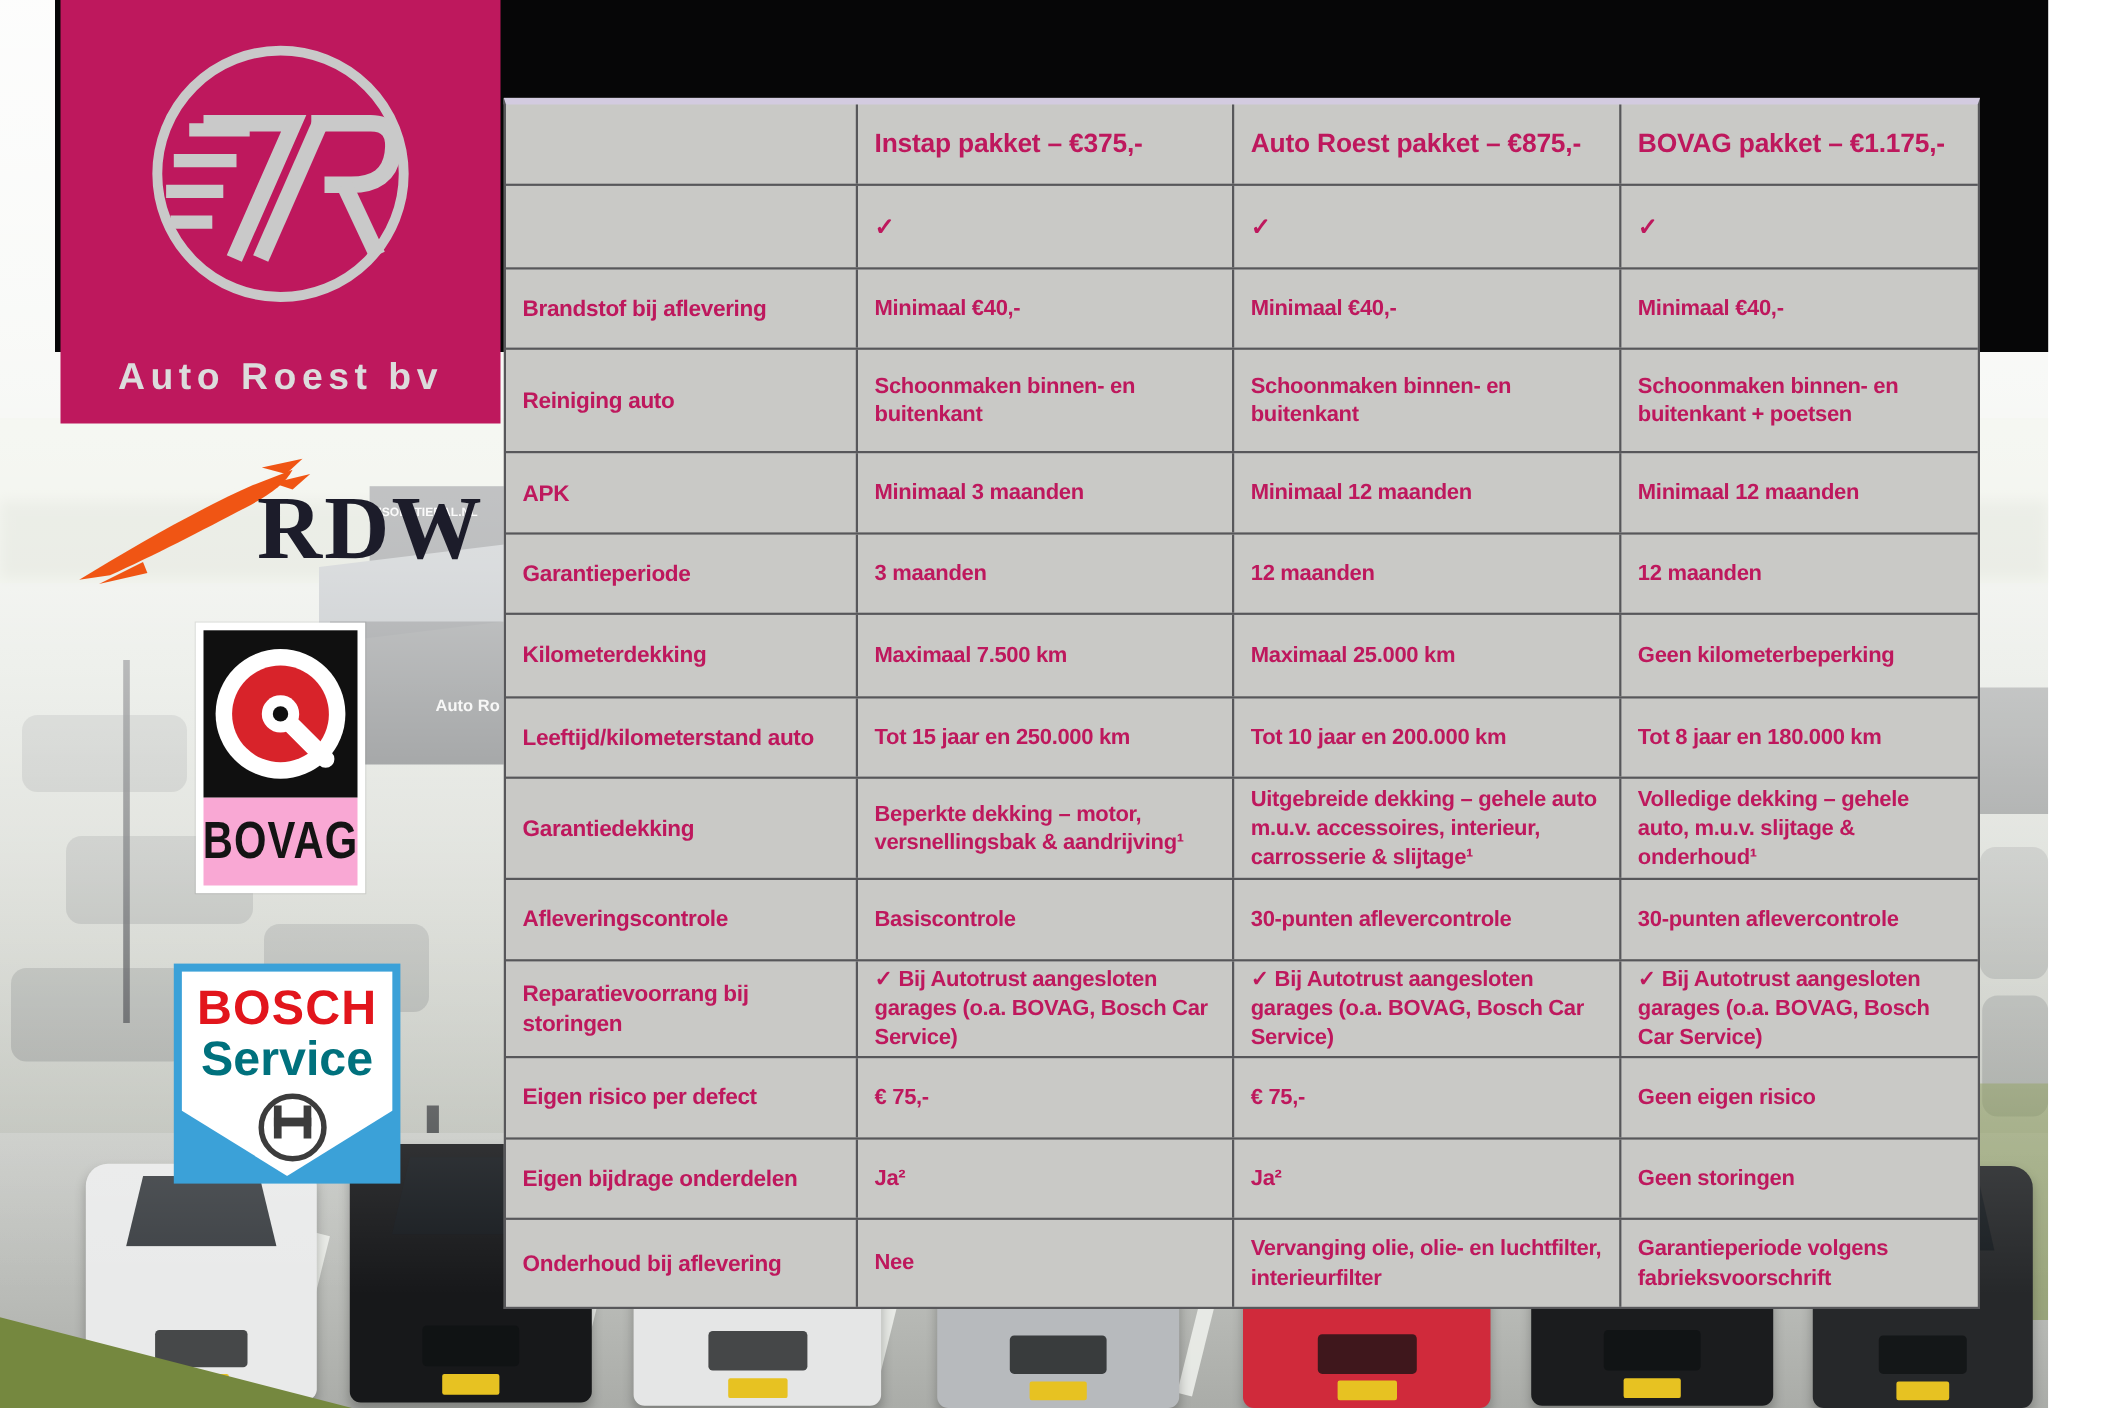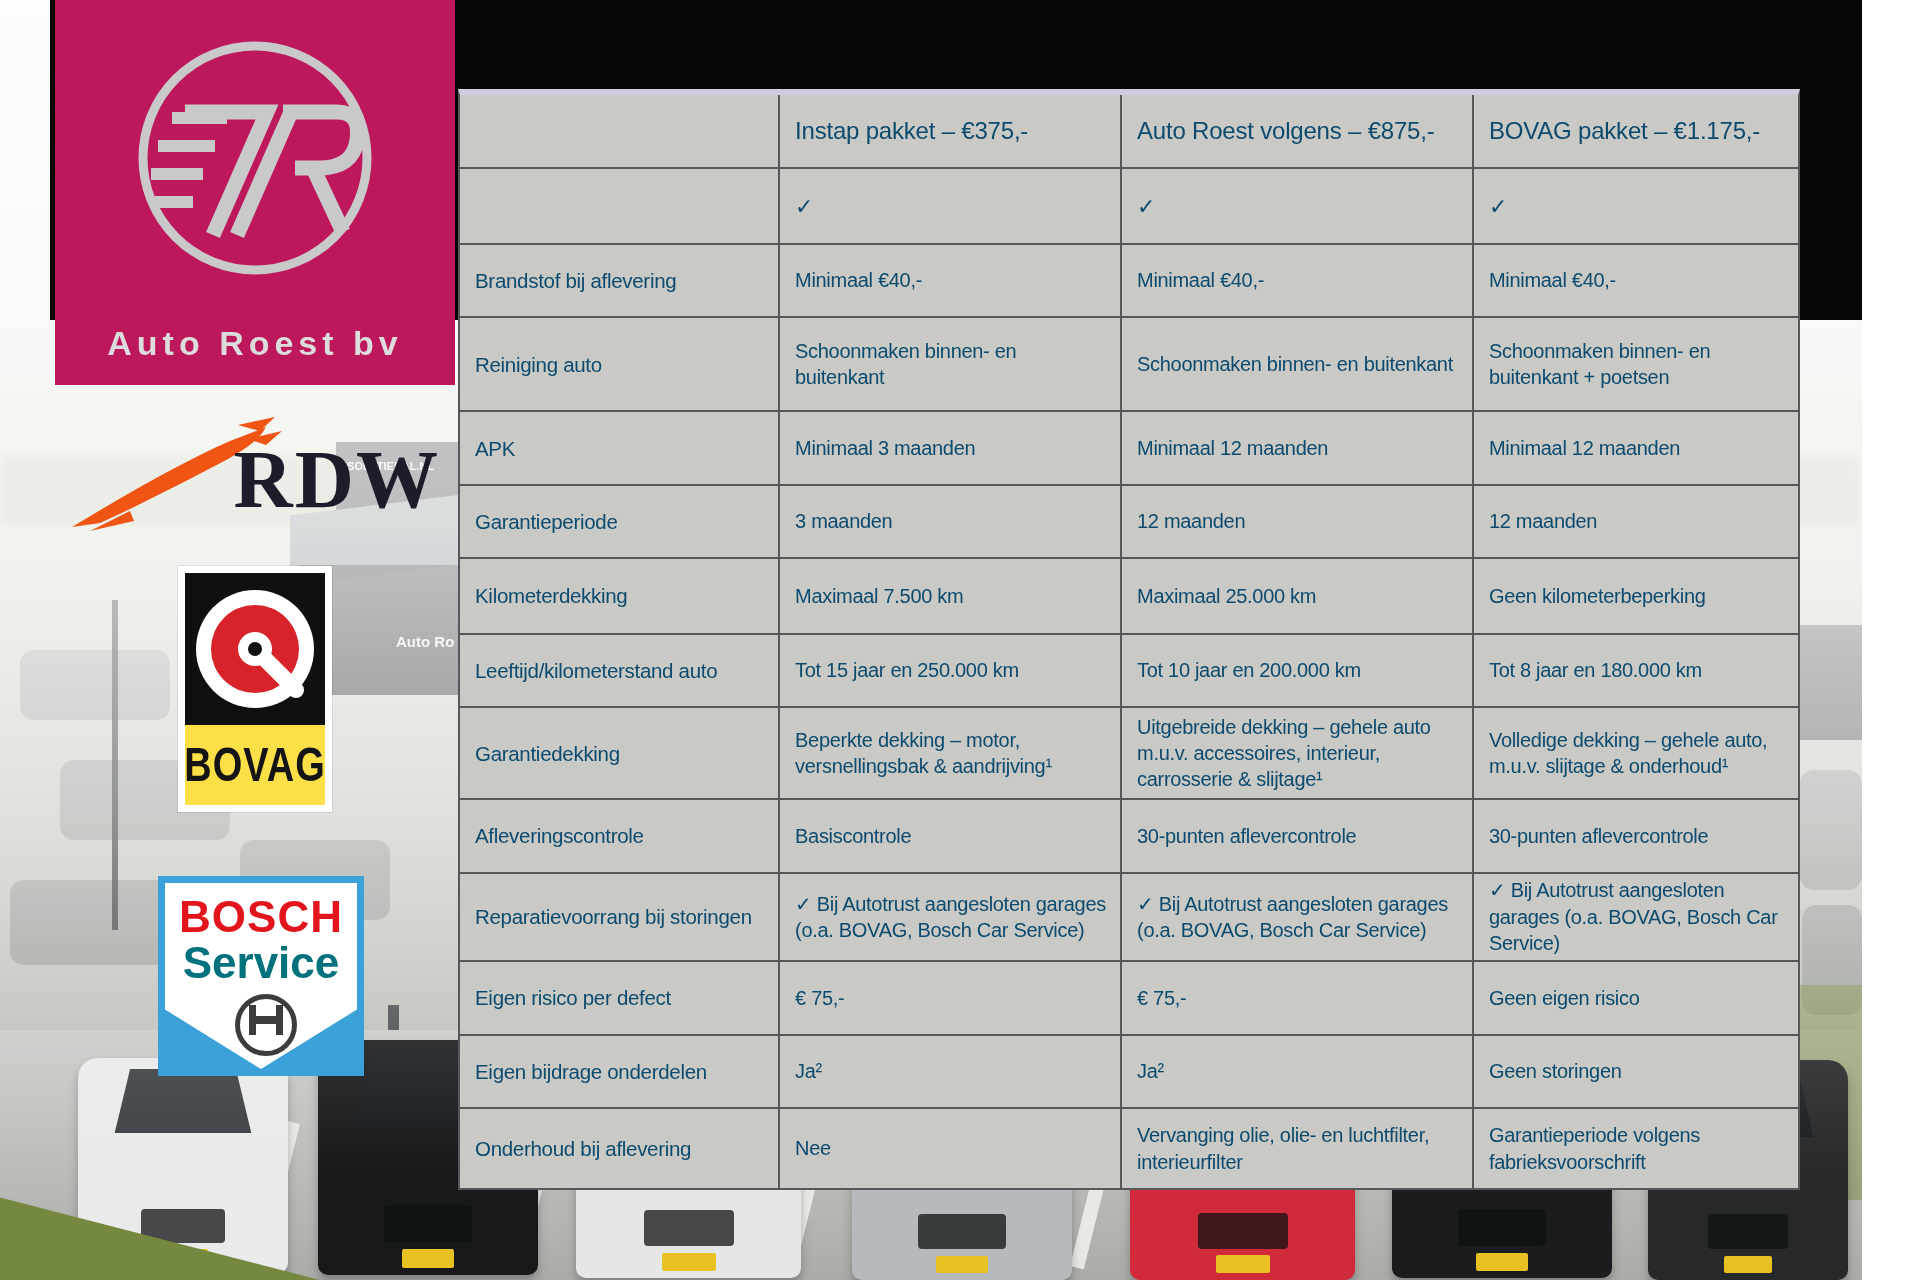--- a/index.html
+++ b/index.html
@@ -57,21 +57,21 @@
   #bovag .ring{position:absolute;left:50%;top:50%;width:118px;height:118px;margin:-59px 0 0 -59px;
         border-radius:50%;background:#ffffff;}
   #bovag .disc{position:absolute;left:50%;top:50%;width:88px;height:88px;margin:-44px 0 0 -44px;
         border-radius:50%;background:#d8232a;}
   #bovag .arm{position:absolute;left:50%;top:50%;width:16px;height:74px;margin:-8px 0 0 -8px;
         background:#ffffff;transform-origin:8px 8px;transform:rotate(-45deg);border-radius:8px;}
   #bovag .hub{position:absolute;left:50%;top:50%;width:34px;height:34px;margin:-17px 0 0 -17px;
         border-radius:50%;background:#ffffff;}
   #bovag .hub-dot{position:absolute;left:50%;top:50%;width:14px;height:14px;margin:-7px 0 0 -7px;
         border-radius:50%;background:#101010;}
-  #bovag .bv-bottom{width:100%;height:80px;background:#fde047;display:flex;align-items:center;justify-content:center;}
+  #bovag .bv-bottom{width:100%;height:80px;background:#f9a8d4;display:flex;align-items:center;justify-content:center;}
   #bovag .bv-bottom span{font-size:38px;font-weight:bold;color:#141414;letter-spacing:1px;
         transform:scaleY(1.25);}
 
   
   #bosch{position:absolute;left:158px;top:876px;width:206px;height:200px;background:#3ba1d8;}
   #bosch .shield{position:absolute;left:7px;top:7px;right:7px;height:186px;background:#ffffff;
         clip-path:polygon(0 0,100% 0,100% 68%,50% 100%,0 68%);}
   #bosch .t1{position:absolute;left:0;top:16px;width:100%;text-align:center;
         font-size:44px;font-weight:bold;color:#e2151c;letter-spacing:1px;}
   #bosch .t2{position:absolute;left:0;top:62px;width:100%;text-align:center;
@@ -84,21 +84,21 @@
 
   
   #pkg-table{position:absolute;left:458px;top:89px;width:1342px;height:1101px;
         display:flex;flex-direction:column;background:#c9c9c6;
         border:2px solid #57575a;border-top:6px solid #d3cbe0;box-sizing:border-box;}
   .trow{display:flex;flex:76 1 0;min-height:0;border-top:2px solid #57575a;}
   .trow:first-child{border-top:none;}
   .trow.h77{flex:77 1 0;} .trow.h78{flex:78 1 0;} .trow.h84{flex:84 1 0;}
   .trow.h92{flex:92 1 0;} .trow.h96{flex:96 1 0;} .trow.h98{flex:98 1 0;}
   .cell{display:flex;align-items:center;box-sizing:border-box;padding:6px 12px 6px 15px;
-        color:#0c4a6e;font-weight:normal;font-size:20px;line-height:1.32;letter-spacing:-0.3px;}
+        color:#be185d;font-weight:bold;font-size:20px;line-height:1.32;letter-spacing:-0.3px;}
   .cell.lbl{width:319px;font-size:20.5px;}
   .cell.c1{width:343px;border-left:2px solid #57575a;}
   .cell.c2{width:353px;border-left:2px solid #57575a;}
   .cell.c3{width:327px;border-left:2px solid #57575a;}
   .trow.header .cell{font-size:24px;letter-spacing:-0.2px;}
   .trow.checks .cell{font-size:22px;}
 </style>
 </head>
 <body>
 
@@ -222,21 +222,21 @@
         <i class="r"></i>
         <b></b>
       </div>
   </div>
 
   <div id="pkg-table">
 
     <div class="trow header h77">
       <div class="cell lbl"></div>
       <div class="cell c1">Instap pakket – €375,-</div>
-      <div class="cell c2">Auto Roest volgens – €875,-</div>
+      <div class="cell c2">Auto Roest pakket – €875,-</div>
       <div class="cell c3">BOVAG pakket – €1.175,-</div>
     </div>
 
     <div class="trow checks h78">
       <div class="cell lbl"></div>
       <div class="cell c1">✓</div>
       <div class="cell c2">✓</div>
       <div class="cell c3">✓</div>
     </div>
 

